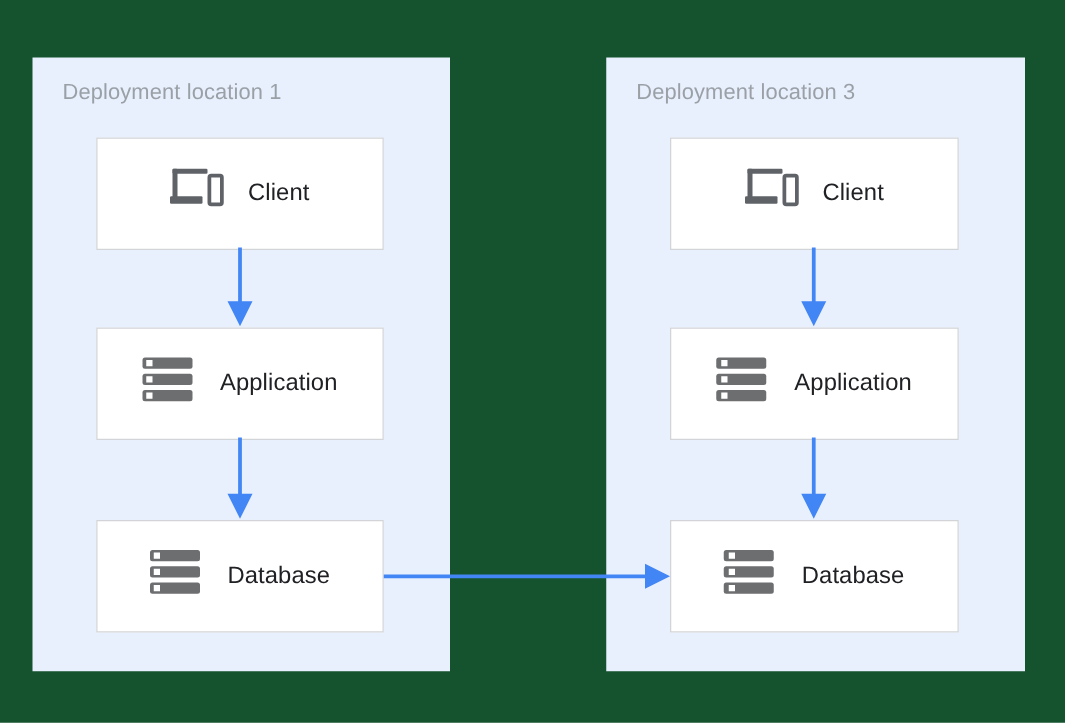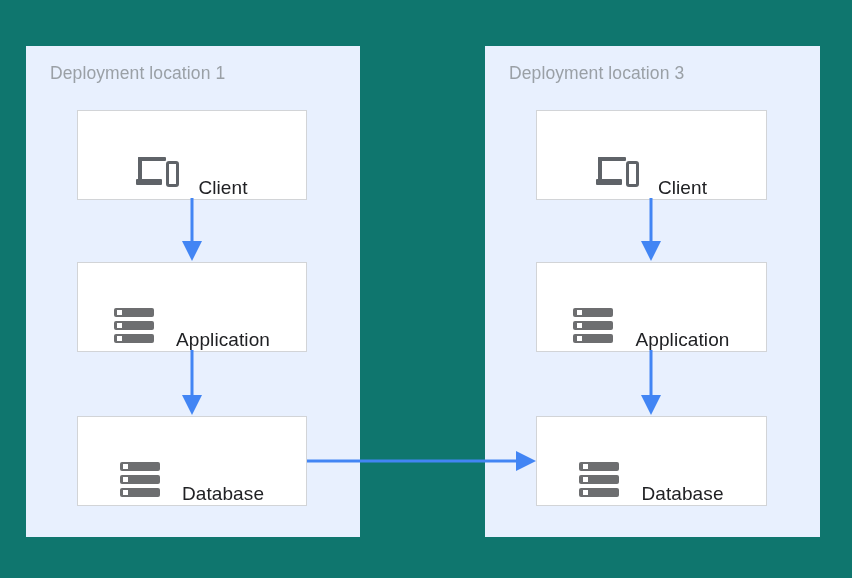--- a/index.html
+++ b/index.html
@@ -11,21 +11,21 @@
     width: 852px;
     height: 578px;
     background: #ffffff;
     font-family: "Liberation Sans", sans-serif;
     overflow: hidden;
   }
   #canvas {
     position: relative;
     width: 852px;
     height: 578px;
-    background: #0f766e;
+    background: #14532d;
   }
 
   
   .zone {
     position: absolute;
     background: #e8f0fe;
     box-sizing: border-box;
   }
   .zone-title {
     position: absolute;
@@ -39,21 +39,21 @@
   }
 
   
   .node {
     position: absolute;
     box-sizing: border-box;
     background: #ffffff;
     border: 1px solid #d2d4d7;
     display: flex;
     flex-direction: row;
-    align-items: flex-end;
+    align-items: center;
     justify-content: center;
   }
   .node-icon {
     width: 44px;
     height: 44px;
     position: relative;
     flex: 0 0 auto;
     margin-right: 18px;
   }
   .node-label {

